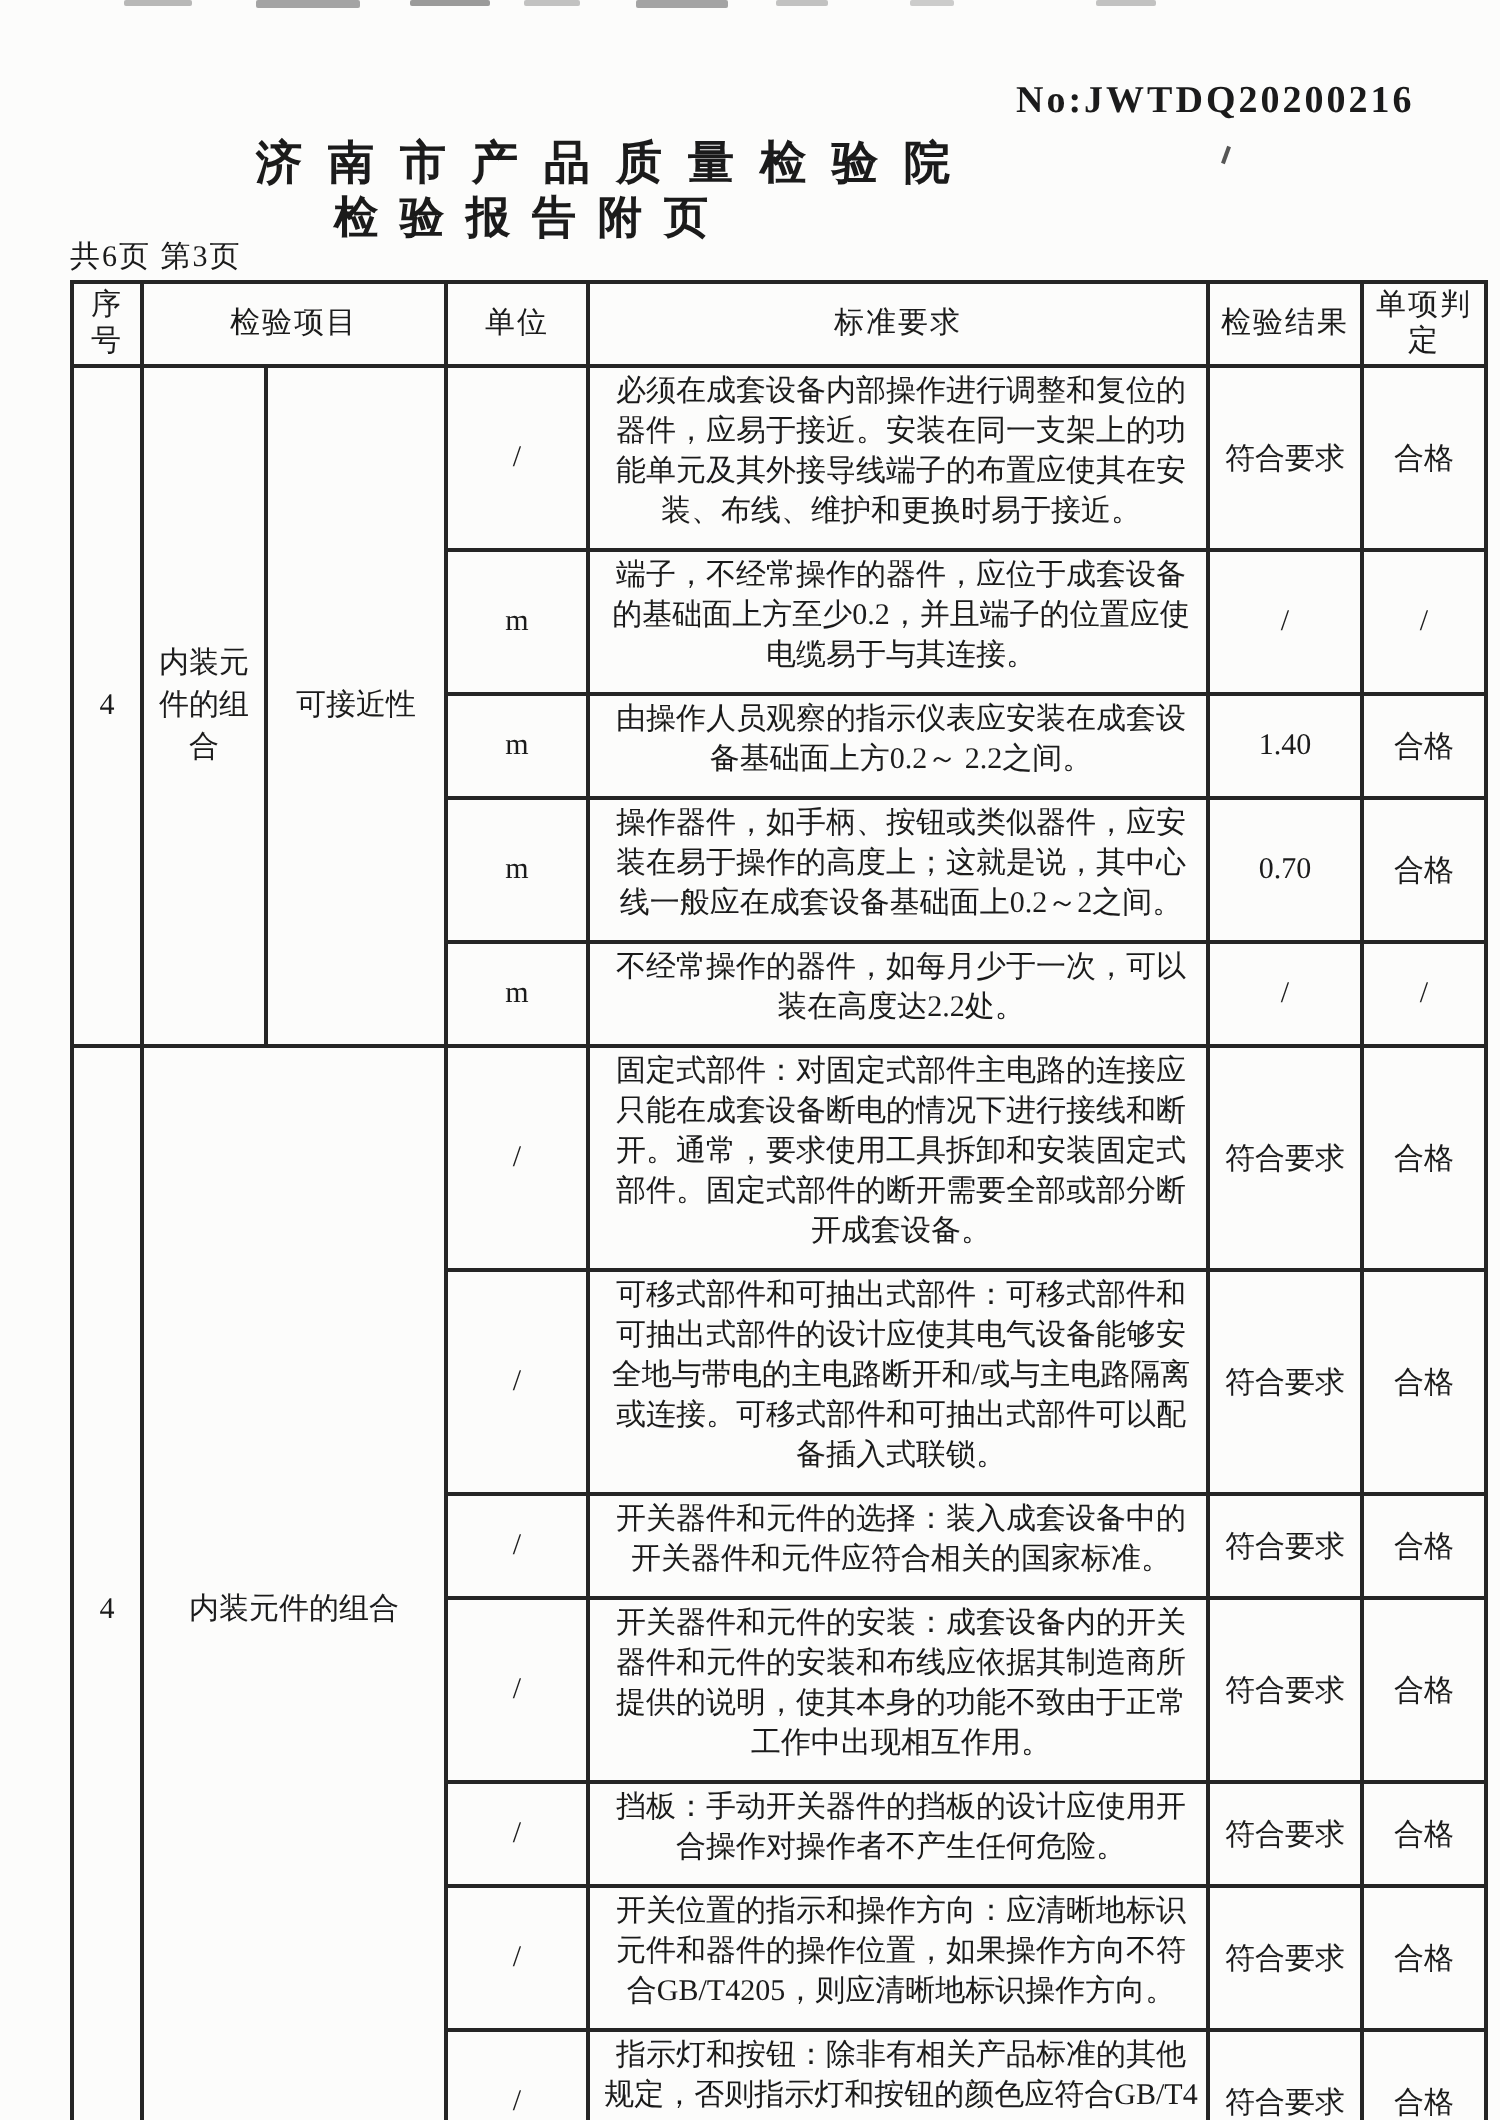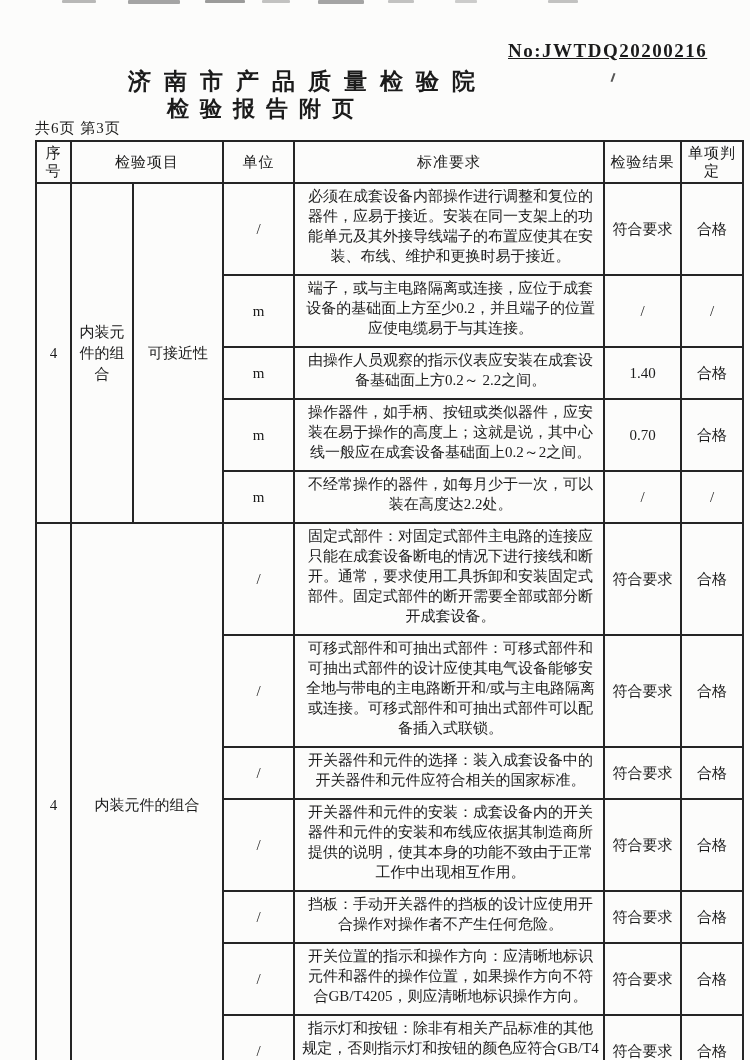--- a/index.html
+++ b/index.html
@@ -19,21 +19,20 @@
     border-radius: 1px;
   }
   .report-no {
     position: absolute;
     top: 40px;
     left: 508px;
     font-size: 19px;
     font-weight: bold;
     letter-spacing: 1.5px;
     font-family: "Liberation Serif", serif;
-    text-decoration: underline;
   }
   .title-block {
     position: absolute;
     top: 68px;
     left: 0;
     width: 608px;
     text-align: center;
   }
   .main-title {
     position: relative;
@@ -152,21 +151,21 @@
     <td class="vert" rowspan="5">4</td>
     <td class="vert" rowspan="5">内装元件的组合</td>
     <td class="vert" rowspan="5">可接近性</td>
     <td class="unit">/</td>
     <td class="req">必须在成套设备内部操作进行调整和复位的器件，应易于接近。安装在同一支架上的功能单元及其外接导线端子的布置应使其在安装、布线、维护和更换时易于接近。</td>
     <td class="res">符合要求</td>
     <td class="jdg">合格</td>
   </tr>
   <tr style="height:62px">
     <td class="unit">m</td>
-    <td class="req">端子，或与主电路隔离或连接，应位于成套设备的基础面上方至少0.2，并且端子的位置应使电缆易于与其连接。</td>
+    <td class="req">端子，不经常操作的器件，应位于成套设备的基础面上方至少0.2，并且端子的位置应使电缆易于与其连接。</td>
     <td class="res">/</td>
     <td class="jdg">/</td>
   </tr>
   <tr style="height:43px">
     <td class="unit">m</td>
     <td class="req">由操作人员观察的指示仪表应安装在成套设备基础面上方0.2～ 2.2之间。</td>
     <td class="res">1.40</td>
     <td class="jdg">合格</td>
   </tr>
   <tr style="height:65px">

